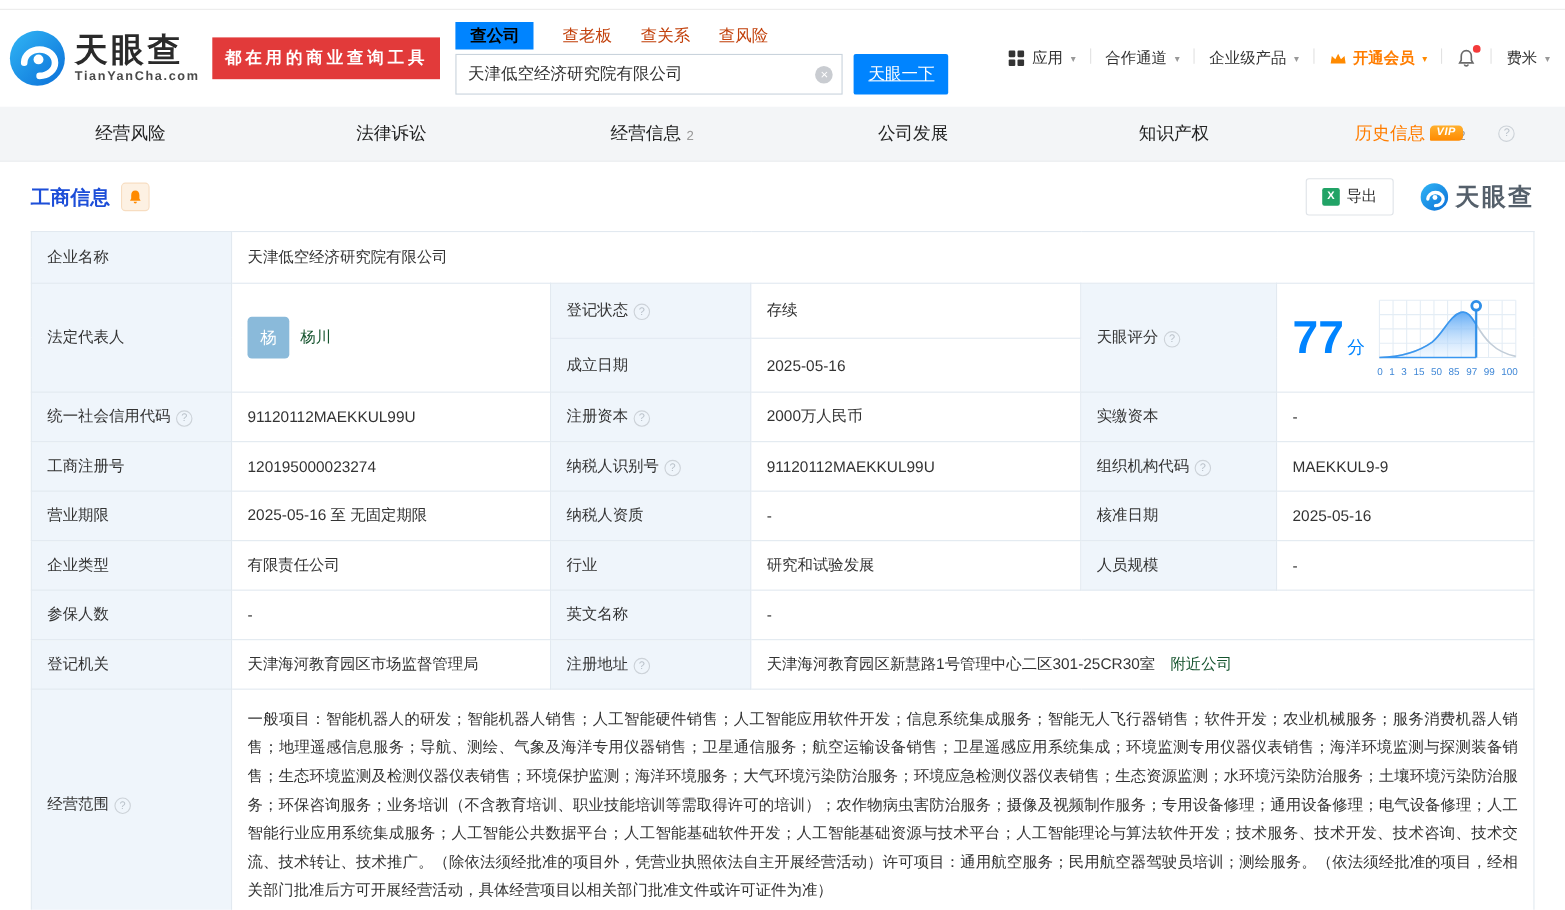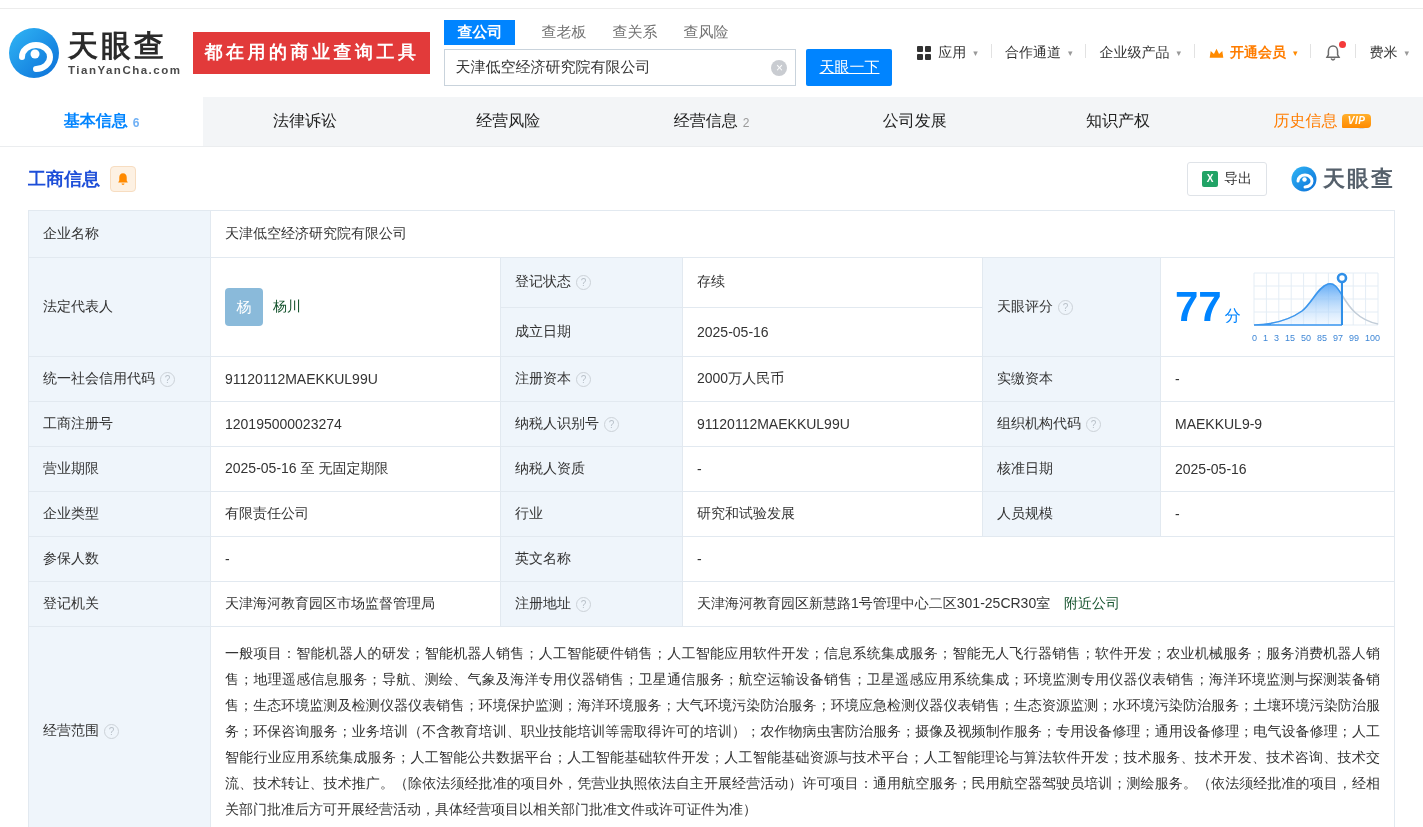--- a/index.html
+++ b/index.html
@@ -12,27 +12,27 @@
   }
   .top-hairline { height:9px; border-bottom:1px solid #ececec; }
 
   
   .topbar { display:flex; align-items:center; height:88px; padding:0 14px 0 8px; }
   .logo { display:flex; align-items:center; gap:8px; cursor:pointer; }
   .logo-mark { width:52px; height:52px; }
   .logo-title { font-size:30px; font-weight:bold; color:#2a2a2a; letter-spacing:3px; line-height:30px; }
   .logo-sub { font-size:11.5px; color:#4a4a4a; letter-spacing:1.5px; margin-top:3px; font-weight:bold; }
   .slogan { background:#e23a3a; color:#fff; margin-left:12px; padding:7px 11px; font-weight:bold; line-height:1.55; white-space:nowrap; }
-  .slogan-l1 { font-size:18px; letter-spacing:3.5px; }
+  .slogan-l1 { font-size:15px; letter-spacing:3.5px; }
   .slogan-l2 { font-size:14.5px; letter-spacing:0.5px; }
 
   .search-area { margin-left:14px; }
   .search-tabs { display:flex; align-items:center; gap:26px; margin-bottom:0; }
-  .stab { font-size:15px; color:#737373; cursor:pointer; padding:3px 0; }
-  .stab.active { background:#0084ff; color:#ffffff; padding:3px 13px; font-weight:bold; }
+  .stab { font-size:15px; color:#c2410c; cursor:pointer; padding:3px 0; }
+  .stab.active { background:#0084ff; color:#000000; padding:3px 13px; font-weight:bold; }
   .search-row { display:flex; align-items:center; margin-top:4px; }
   .search-input-wrap { position:relative; width:352px; }
   .search-input { width:100%; height:37px; border:1px solid #c9d3dc; padding:0 32px 0 10px; font-size:15px; color:#333; outline:none; font-family:inherit; }
   .clear-icon { position:absolute; right:9px; top:50%; transform:translateY(-50%); width:16px; height:16px; border-radius:50%; background:#c9ccd1; color:#fff; font-size:12px; line-height:16px; text-align:center; cursor:pointer; }
   .search-btn { height:37px; width:86px; margin-left:10px; background:#0084ff; color:#ffffff; border:none; font-size:15px; cursor:pointer; border-radius:2px; font-family:inherit;text-decoration:underline; }
 
   .nav { margin-left:auto; display:flex; align-items:flex-start; }
   .nav-item { display:flex; align-items:center; gap:5px; font-size:14px; color:#333; cursor:pointer; white-space:nowrap; }
   .nav-item.orange { color:#ff7d00; font-weight:bold; }
   .caret { font-size:9px; color:#999; margin-left:2px; }
@@ -41,21 +41,21 @@
   .grid-icon i { background:#333; border-radius:1px; }
   .bell-wrap { position:relative; display:inline-flex; }
   .red-dot { position:absolute; top:-3px; right:-4px; width:7px; height:7px; border-radius:50%; background:#f43a3a; }
 
   
   .tabbar { display:flex; height:50px; background:#f3f5f7; border-bottom:1px solid #ebedef; }
   .tab { flex:1 1 0; display:flex; align-items:center; justify-content:center; font-size:16px; color:#222; cursor:pointer; position:relative; }
   .tab.active { background:#fff; color:#0084ff; font-weight:bold; }
   .tab-count { font-size:12px; color:#999; margin-left:5px; margin-top:2px; }
   .tab.active .tab-count { color:#6fb0f5; }
-  .tab.orange-tab { color:#ff7d00; }
+  .tab.orange-tab { color:#ff7d00;gap:25px; }
   .vip-badge { position:absolute; top:3px; right:-34px; background:linear-gradient(180deg,#ffb02e,#ff8a00); color:#fff; font-size:10px; font-style:italic; font-weight:bold; padding:1px 6px 2px; border-radius:4px 4px 4px 1px; letter-spacing:0.5px; }
   .tab-inner { position:relative; display:flex; align-items:center; }
   .help-circ { display:inline-block; width:15px; height:15px; border:1px solid #ccd2d8; border-radius:50%; color:#b9c1c9; font-size:10px; line-height:14px; text-align:center; margin-left:5px; font-weight:normal; cursor:pointer; }
 
   
   .section-head { display:flex; align-items:center; padding:15px 28px 12px 28px; }
   .section-title { font-size:18px; font-weight:bold; color:#1d4ed8; margin:0; }
   .bell-badge { width:26px; height:26px; margin-left:10px; background:#fdf1e3; border:1px solid #f7ddc1; border-radius:4px; display:flex; align-items:center; justify-content:center; cursor:pointer; }
   .export-btn { margin-left:auto; display:flex; align-items:center; gap:6px; height:34px; padding:0 14px; background:#fff; border:1px solid #dfe3e8; border-radius:3px; font-size:14px; color:#333; cursor:pointer; font-family:inherit; }
   .xls-icon { width:16px; height:16px; background:#21a366; border-radius:2px; color:#fff; font-size:10px; font-weight:bold; line-height:16px; text-align:center; }
@@ -169,29 +169,25 @@
     </span>
     <span class="sep"></span>
     <span class="nav-item">
       <span>费米</span>
       <span class="caret">▾</span>
     </span>
   </nav>
 </header>
 
 <nav class="tabbar">
-  <div class="tab active">
-    <span>基本信息</span>
-    <span class="tab-count">6</span>
+  <div class="tab">
+    <span>经营风险</span>
   </div>
   <div class="tab">
     <span>法律诉讼</span>
-  </div>
-  <div class="tab">
-    <span>经营风险</span>
   </div>
   <div class="tab">
     <span>经营信息</span>
     <span class="tab-count">2</span>
   </div>
   <div class="tab">
     <span>公司发展</span>
   </div>
   <div class="tab">
     <span>知识产权</span>

